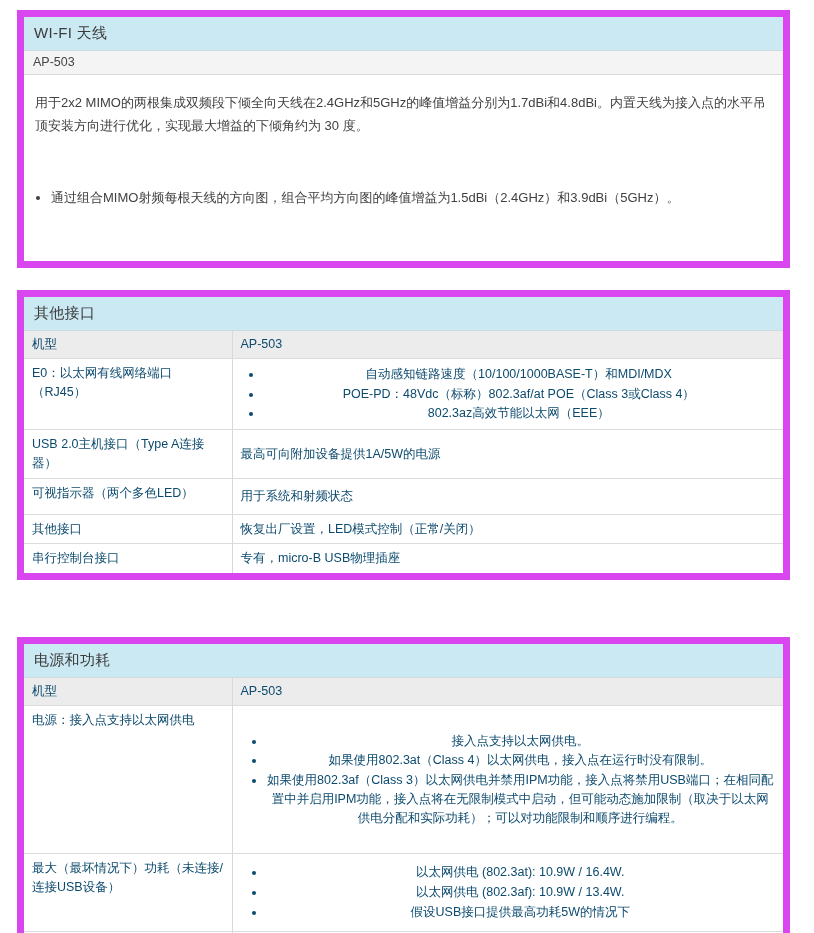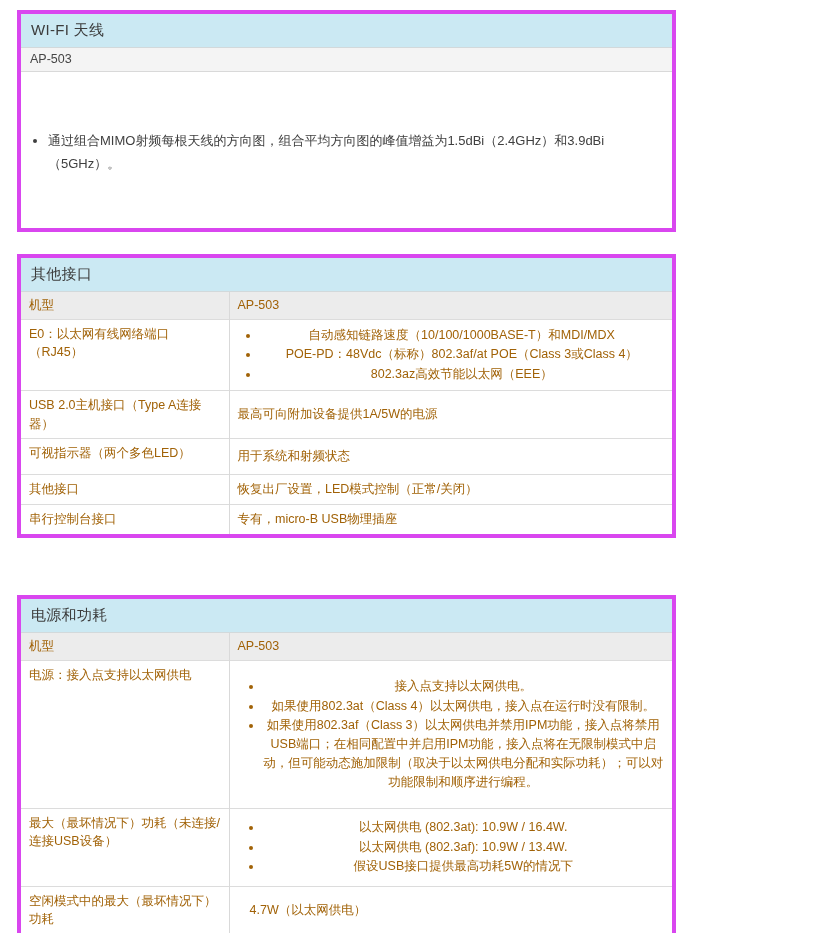--- a/index.html
+++ b/index.html
@@ -5,23 +5,23 @@
   * { margin: 0; padding: 0; box-sizing: border-box; }
   html, body {
     background: #ffffff;
     font-family: "Liberation Sans", "DejaVu Sans", sans-serif;
     color: #3f3f3f;
     width: 814px;
   }
   .page { padding: 10px 16px 11px 17px; width: 814px; }
 
   .card {
-    border: 4px solid #d946ef;
+    border: 7px solid #d946ef;
     background: #ffffff;
-    width: 659px;
+    width: 773px;
   }
   .card + .card { margin-top: 22px; }
   .card.gap-large { margin-top: 57px; }
 
   .card-header {
     background: var(--header-bg, #cbe9f3);
     height: 34px;
     display: flex;
     align-items: center;
     padding: 0 10px;
@@ -59,21 +59,21 @@
     table-layout: fixed;
     font-size: 12.5px;
   }
   table.spec-table col.c1 { width: 208px; }
   table.spec-table tr { border-top: 1px solid #dcdcdc; }
   table.spec-table tr.model-row { border-top: none; background: #ececec; }
   table.spec-table td {
     padding: 5px 8px;
     vertical-align: top;
     line-height: 1.5;
-    color: #a16207;
+    color: #0c4a6e;
   }
   table.spec-table td.value-cell { border-left: 1px solid #d9d9d9; vertical-align: middle; }
   table.spec-table tr.model-row td { vertical-align: middle; padding: 4px 8px; }
   table.spec-table ul {
     list-style: disc;
     padding-left: 22px;
     margin: 0;
     text-align: center;
   }
   table.spec-table li { line-height: 1.5; margin: 1px 0; }
@@ -103,20 +103,21 @@
 <div class="page">
 
   <section class="card">
     <div class="card-header">
       <span>WI-FI 天线</span>
     </div>
     <div class="card-subheader">
       <span>AP-503</span>
     </div>
     <div class="card-body">
+      <p>用于2x2 MIMO的两根集成双频段下倾全向天线在2.4GHz和5GHz的峰值增益分别为1.7dBi和4.8dBi。内置天线为接入点的水平吊顶安装方向进行优化，实现最大增益的下倾角约为 30 度。</p>
       <ul>
           <li>通过组合MIMO射频每根天线的方向图，组合平均方向图的峰值增益为1.5dBi（2.4GHz）和3.9dBi（5GHz）。</li>
         </ul>
     </div>
   </section>
 
   <section class="card">
     <div class="card-header">
       <span>其他接口</span>
     </div>

